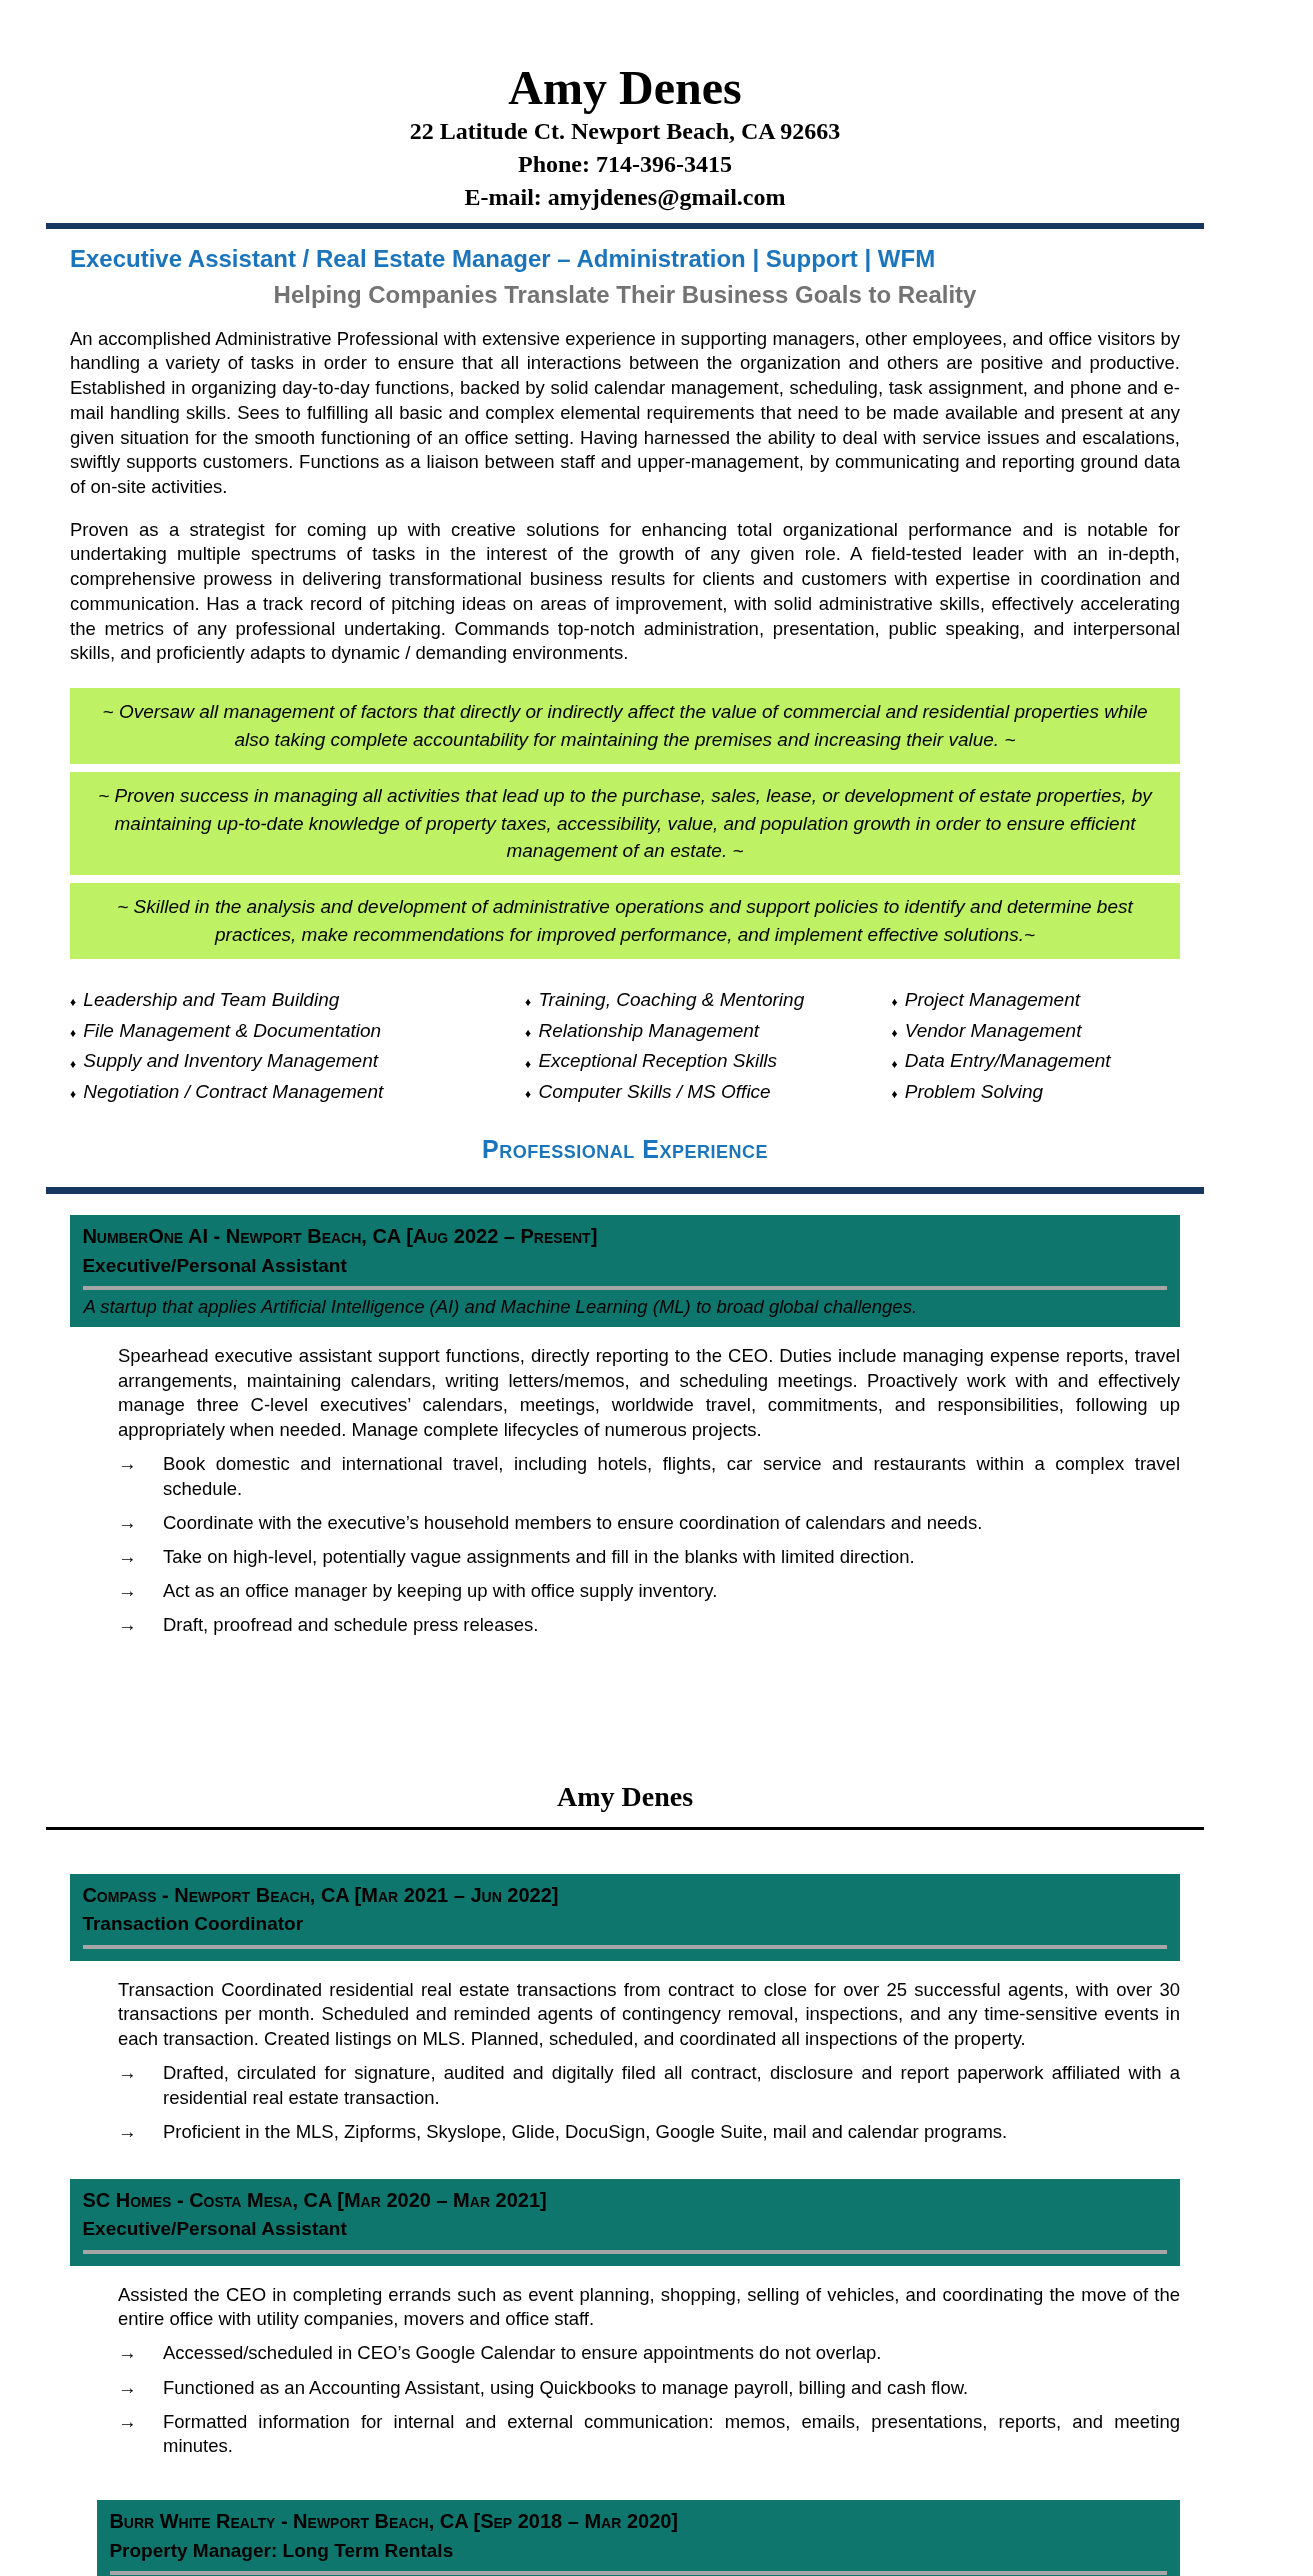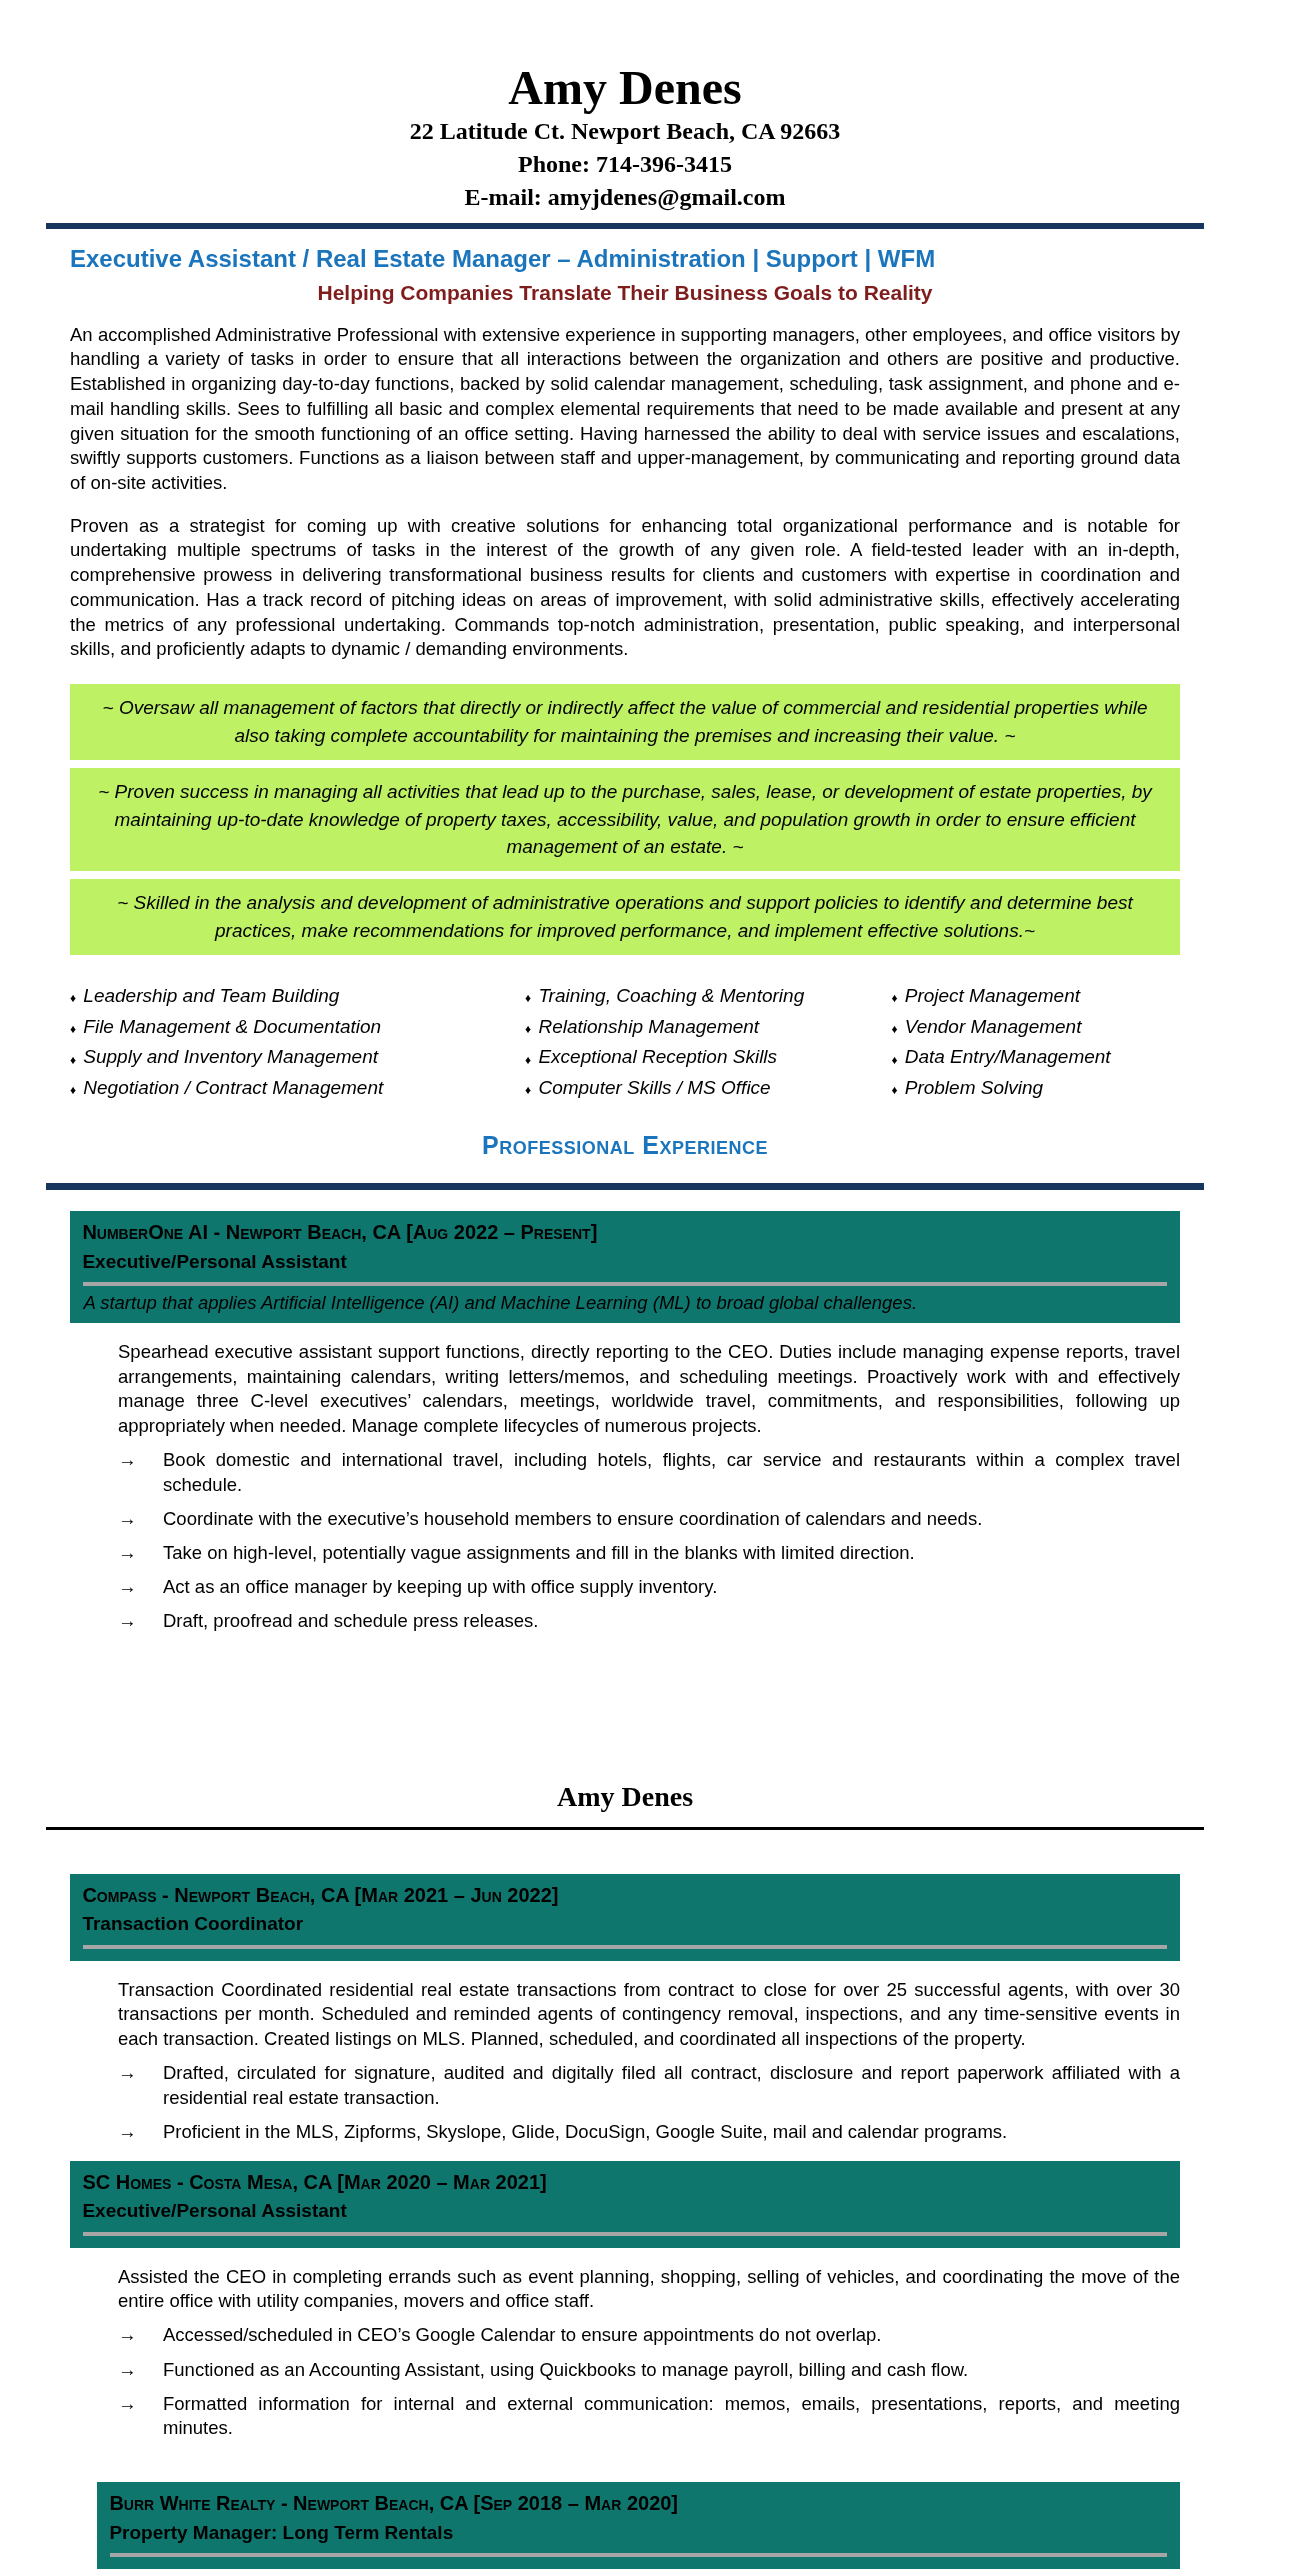--- a/index.html
+++ b/index.html
@@ -19,21 +19,21 @@
   }
   .contact-line {
     text-align:center; font-family:"Liberation Serif", serif; font-weight:bold;
     font-size:24px; line-height:1.38;
   }
   .rule-navy { height:6.7px; background:#17365D; margin:8.2px 46px 0; }
   .doc-title {
     margin:15.5px 70px 0; text-align:left; font-weight:bold; font-size:24px; color:#1B75BC;
   }
   .doc-subtitle {
-    margin:8.2px 70px 0; text-align:center; font-weight:bold; font-size:21px; color:#7f1d1d;
+    margin:8.2px 70px 0; text-align:center; font-weight:bold; font-size:24px; color:#737373;
   }
 
   
   .summary-para {
     margin:17.5px 70px 0; font-size:18.5px; line-height:1.34; text-align:justify;
   }
 
   
   .statement {
     margin:21.6px 70px 0; background:#bef264; padding:10.3px 17.5px;
@@ -69,21 +69,21 @@
   .bullet .arrow { width:45px; flex:none; }
   .bullet .btext { flex:1; text-align:justify; }
 
   
   .p2-name {
     padding-top:81px; text-align:center;
     font-family:"Liberation Serif", serif; font-weight:bold; font-size:28px;
   }
   .rule-black { height:2.6px; background:#000; margin:14.4px 46px 0; }
   .job.compass { margin-top:44px; }
-  .job.schomes { margin-top:16px; }
+  .job.schomes { margin-top:34px; }
   .job.burr { margin-top:41px;padding-left:27px; }
 </style>
 </head>
 <body>
 
 <div class="canvas">
 
   <div class="page">
 
     <div class="name">Amy Denes</div>

